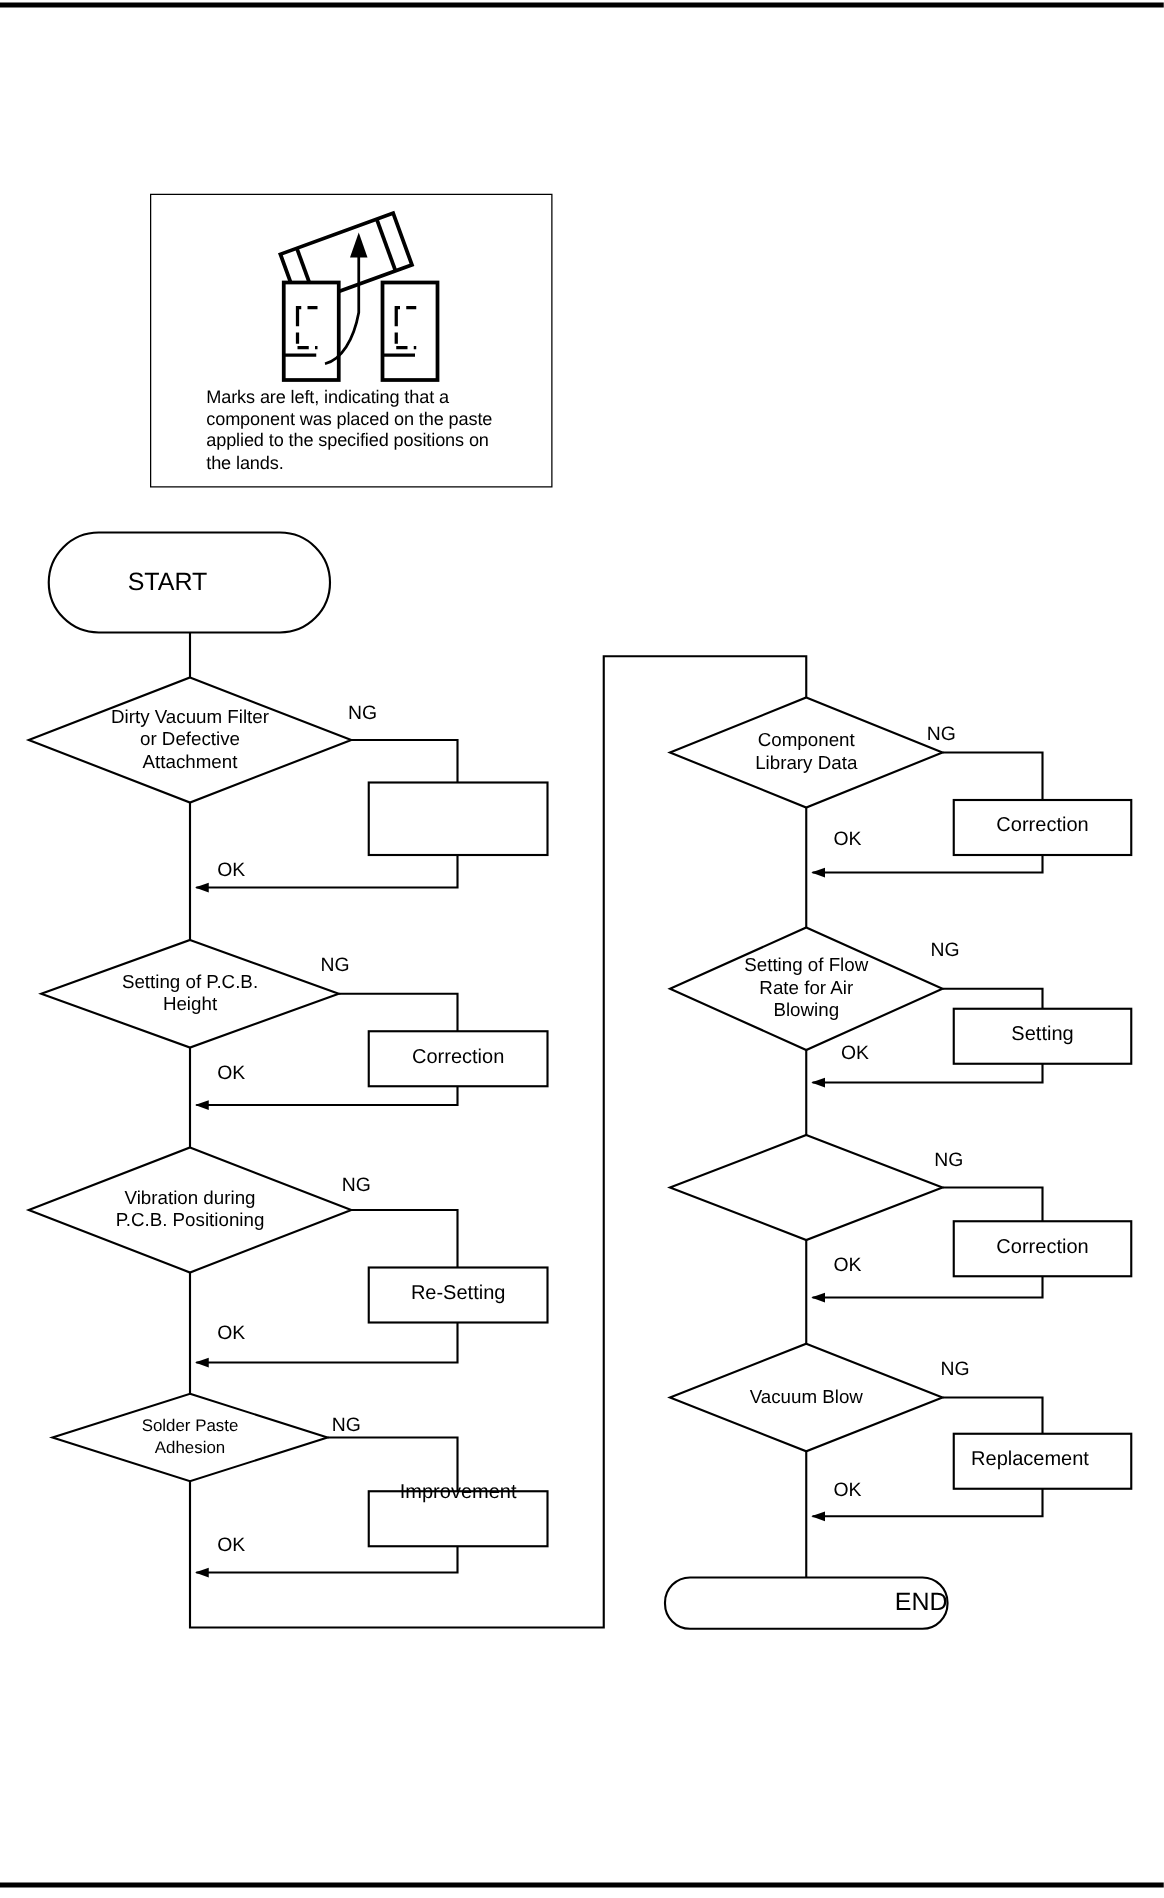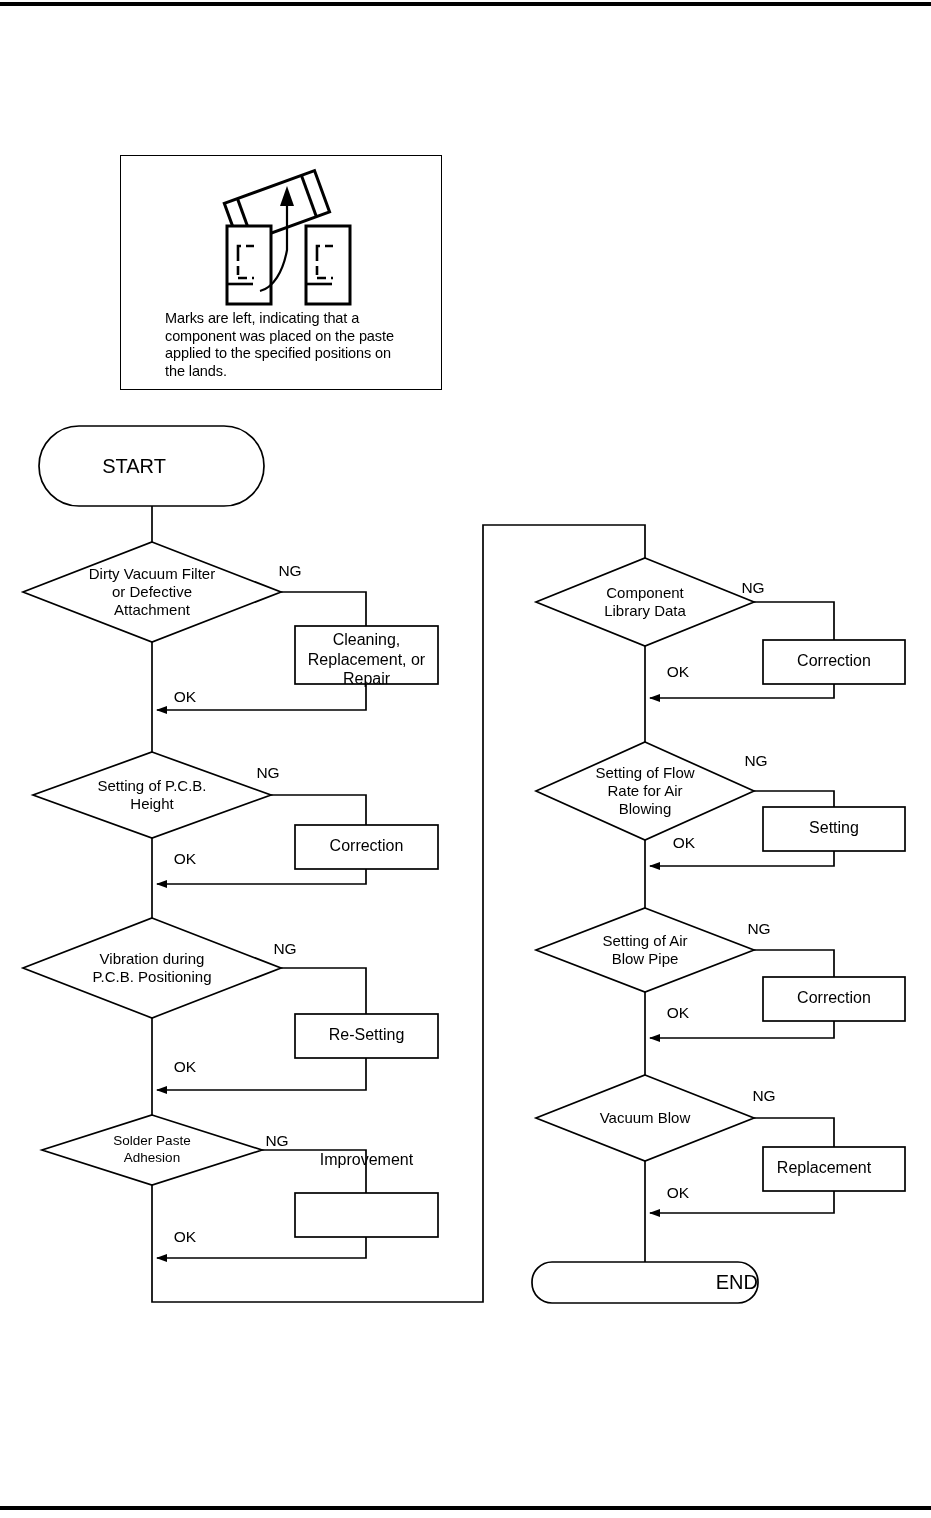--- a/index.html
+++ b/index.html
@@ -212,46 +212,41 @@
   <div class="node-text diamond-text" style="left:32px; top:565px; width:240px;">Dirty Vacuum Filter
 or Defective
 Attachment</div>
   <div class="node-text diamond-text" style="left:32px; top:950px; width:240px;">Vibration during
 P.C.B. Positioning</div>
   <div class="node-text diamond-text" style="left:42px; top:777px; width:220px;">Setting of P.C.B.
 Height</div>
   <div class="node-text diamond-text-sm" style="left:52px; top:1133px; width:200px;">Solder Paste
 Adhesion</div>
 
-  <div class="node-text process-text" style="left:295px; top:630px; width:143px;">Cleaning,
-Replacement, or
-Repair</div>
   <div class="node-text process-text" style="left:295px; top:836px; width:143px;">Correction</div>
   <div class="node-text process-text" style="left:295px; top:1025px; width:143px;">Re-Setting</div>
-  <div class="node-text process-text" style="left:295px; top:1150px; width:143px;">Improvement</div>
+  <div class="node-text process-text" style="left:295px; top:1184px; width:143px;">Improvement</div>
 
   <div class="node-text edge-label" style="left:270px; top:562px; width:40px;">NG</div>
   <div class="node-text edge-label" style="left:165px; top:688px; width:40px;">OK</div>
 
   <div class="node-text edge-label" style="left:248px; top:764px; width:40px;">NG</div>
   <div class="node-text edge-label" style="left:165px; top:850px; width:40px;">OK</div>
 
   <div class="node-text edge-label" style="left:265px; top:940px; width:40px;">NG</div>
   <div class="node-text edge-label" style="left:165px; top:1058px; width:40px;">OK</div>
 
   <div class="node-text edge-label" style="left:257px; top:1132px; width:40px;">NG</div>
   <div class="node-text edge-label" style="left:165px; top:1228px; width:40px;">OK</div>
 
   <div class="node-text diamond-text" style="left:555px; top:584px; width:180px;">Component
 Library Data</div>
   <div class="node-text diamond-text" style="left:555px; top:764px; width:180px;text-align:center;">Setting of Flow
 Rate for Air
 Blowing</div>
-  <div class="node-text diamond-text" style="left:555px; top:932px; width:180px;">Setting of Air
-Blow Pipe</div>
   <div class="node-text diamond-text" style="left:555px; top:1109px; width:180px;">Vacuum Blow</div>
 
   <div class="node-text process-text" style="left:763px; top:651px; width:142px;">Correction</div>
   <div class="node-text process-text" style="left:763px; top:818px; width:142px;">Setting</div>
   <div class="node-text process-text" style="left:763px; top:988px; width:142px;">Correction</div>
   <div class="node-text process-text" style="left:763px; top:1158px; width:122px;">Replacement</div>
 
   <div class="node-text edge-label" style="left:733px; top:579px; width:40px;">NG</div>
   <div class="node-text edge-label" style="left:658px; top:663px; width:40px;">OK</div>
 

